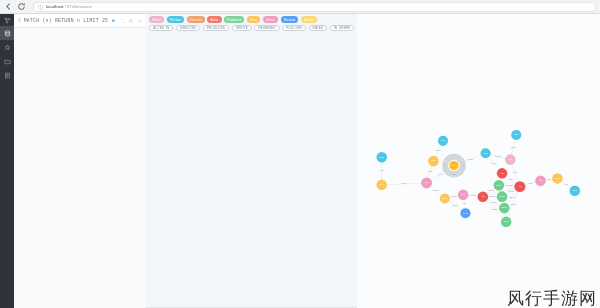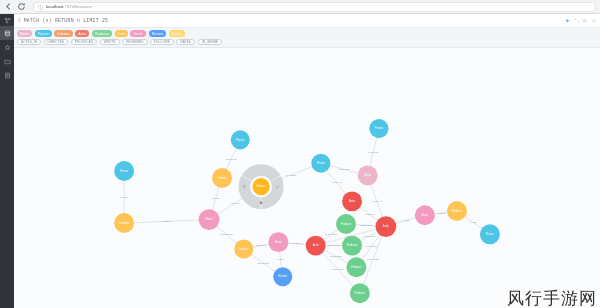--- a/index.html
+++ b/index.html
@@ -83,21 +83,20 @@
     color: #bfc2c9;
   }
   #rail-logo svg { width: 7px; height: 7px; }
 
   
   #main {
     flex: 1 1 auto;
     position: relative;
     background: #f7f9fb;
     display: flex;
-    flex-direction: column;
     min-width: 0;
   }
 
   
   #query-bar {
     height: 14px;
     background: #ffffff;
     border-bottom: 1px solid #e7ebee;
     display: flex;
     align-items: center;

